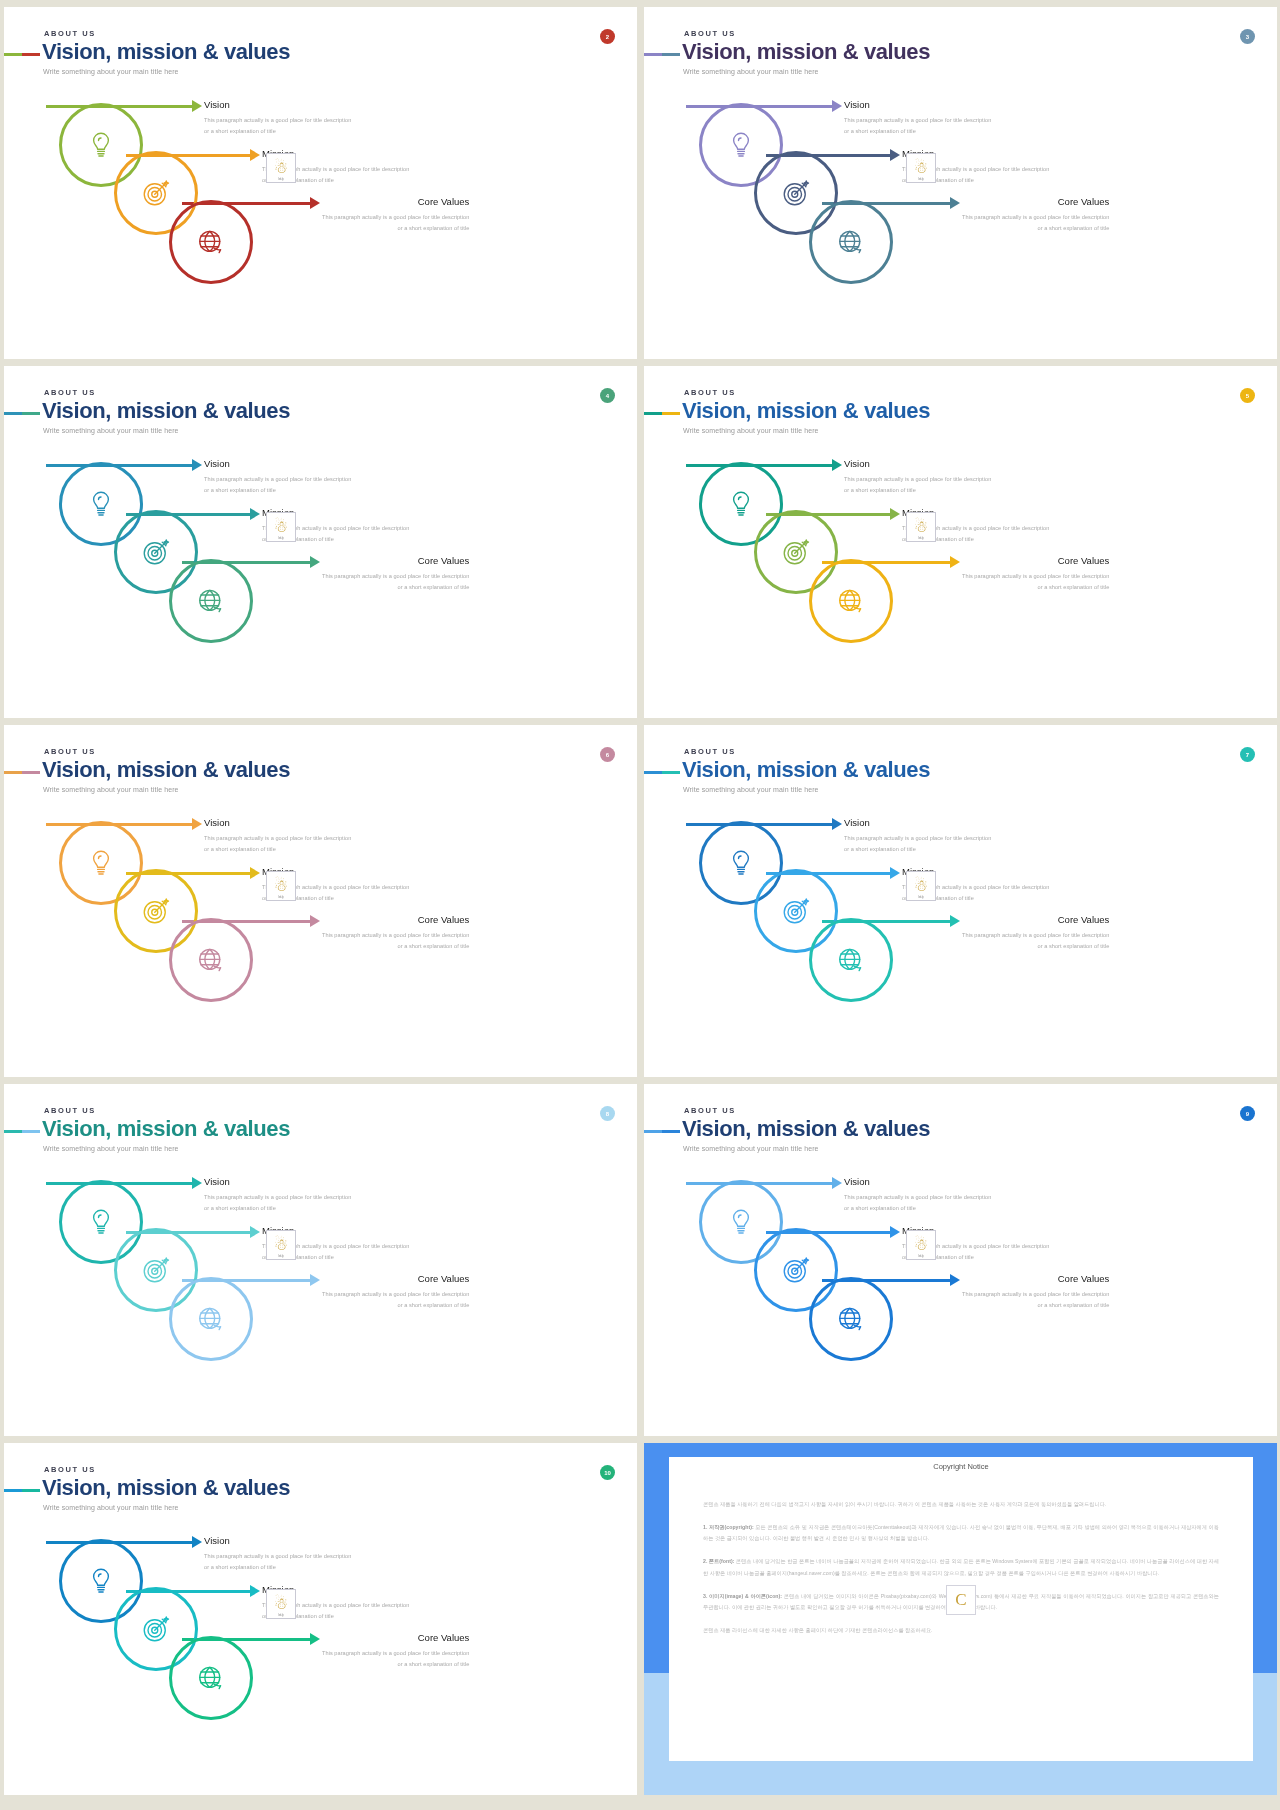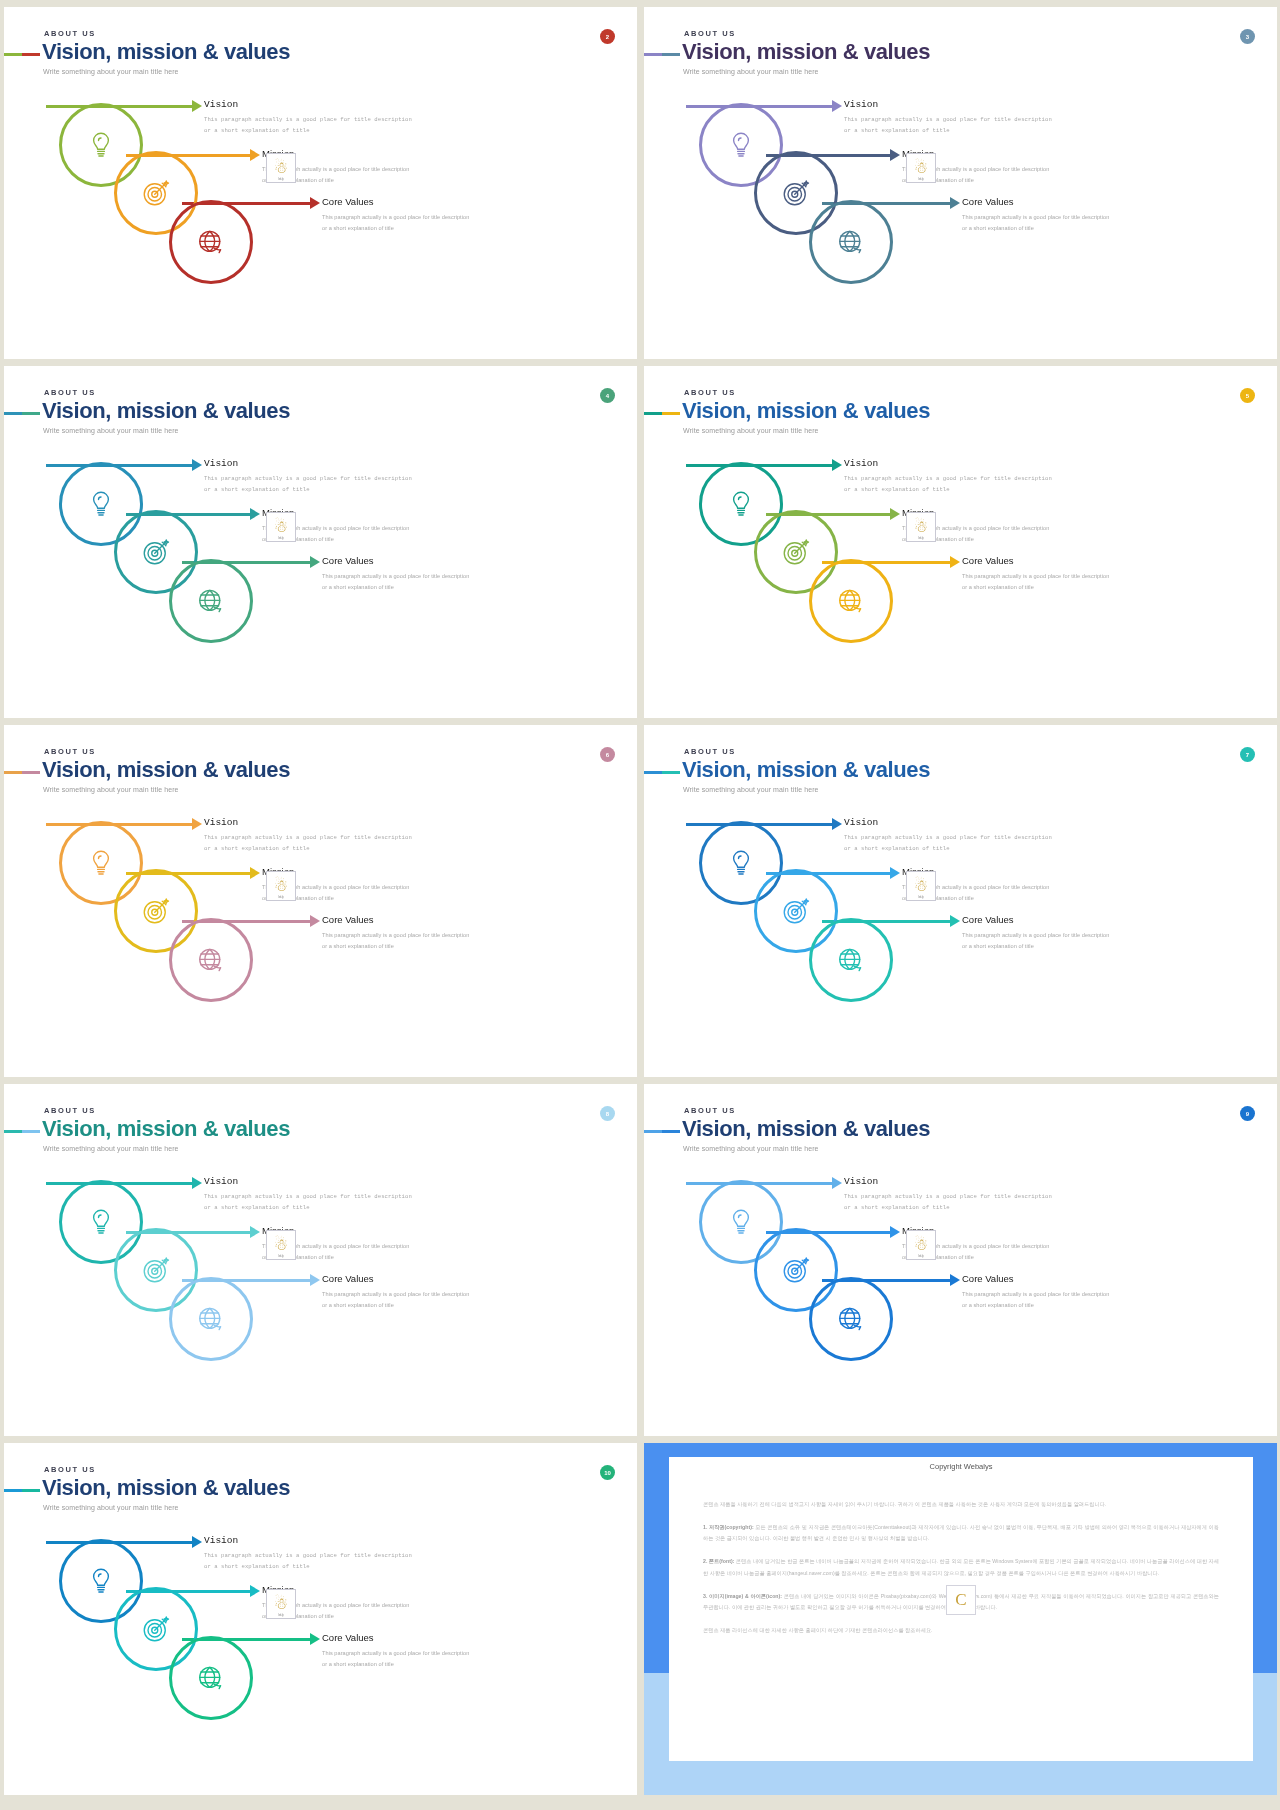--- a/index.html
+++ b/index.html
@@ -89,23 +89,23 @@
 
   
   .lbl { position:absolute; }
   .lbl h3 {
     font-size:9.5px; font-weight:400; color:#1a1a1a; letter-spacing:0px;
     margin-bottom:5px;
   }
   .lbl p {
     font-size:5.6px; color:#a9a9a9; line-height:1.95; letter-spacing:.05px;
   }
-  .l1 { left:200px; top:14px;font-family:Liberation Mono, monospace; }
+  .l1 { left:200px; top:14px; }
   .l2 { left:258px; top:63px; }
-  .l3 { left:318px; top:111px; }
+  .l3 { left:318px; top:111px;text-align:right; }
 
   
   .artifact {
     position:absolute; left:262px; top:68px;
     width:30px; height:30px;
     border:1px solid #c9c9d4;
     background:#fff;
     display:flex; align-items:center; justify-content:center;
     font-size:16px; color:#c8a13a; line-height:1;
     overflow:hidden;
@@ -839,21 +839,21 @@
 
       <div class="artifact">
         <span class="glyph">☃</span>
         <span class="cap">bit.ly</span>
       </div>
     </div>
   </div>
 <div class="slide cslide">
       <div class="band-bottom"></div>
       <div class="cpaper">
-        <div class="ctitle-en">Copyright Webalys</div>
+        <div class="ctitle-en">Copyright Notice</div>
         <div class="cbody">
           <p>콘텐츠 제품을 사용하기 전에 다음의 법적고지 사항을 자세히 읽어 주시기 바랍니다. 귀하가 이 콘텐츠 제품을 사용하는 것은 사용자 계약과 모든에 동의하셨음을 알려드립니다.</p>
           <p><b class="t">1. 저작권(copyright):</b> <span class="x">모든 콘텐츠의 소유 및 저작권은 콘텐츠테이크아웃(Contenttakeout)과 제작자에게 있습니다. 사전 승낙 없이 불법적 이용, 무단복제, 배포 기타 방법에 의하여 영리 목적으로 이용하거나 제삼자에게 이용하는 것은 금지되어 있습니다. 이러한 불법 행위 발견 시 준엄한 민사 및 형사상의 처벌을 받습니다.</span></p>
           <p><b class="t">2. 폰트(font):</b> <span class="x">콘텐츠 내에 담겨있는 한글 폰트는 네이버 나눔글꼴의 저작권에 준하여 제작되었습니다. 한글 외의 모든 폰트는 Windows System에 포함된 기본의 글꼴로 제작되었습니다. 네이버 나눔글꼴 라이선스에 대한 자세한 사항은 네이버 나눔글꼴 홈페이지(hangeul.naver.com)를 참조하세요. 폰트는 콘텐츠와 함께 제공되지 않으므로, 필요할 경우 정품 폰트를 구입하시거나 다른 폰트로 변경하여 사용하시기 바랍니다.</span></p>
           <p><b class="t">3. 이미지(image) &amp; 아이콘(icon):</b> <span class="x">콘텐츠 내에 담겨있는 이미지와 아이콘은 Pixabay(pixabay.com)와 Webalys(webalys.com) 등에서 제공한 무료 저작물을 이용하여 제작되었습니다. 이미지는 참고로만 제공되고 콘텐츠와는 무관합니다. 이에 관한 권리는 귀하가 별도로 확인하고 필요할 경우 허가를 취득하거나 이미지를 변경하여 사용하시기 바랍니다.</span></p>
           <p>콘텐츠 제품 라이선스에 대한 자세한 사항은 홈페이지 하단에 기재한 콘텐츠라이선스를 참조하세요.</p>
         </div>
         <div class="cmark">C</div>
       </div>
     </div>

